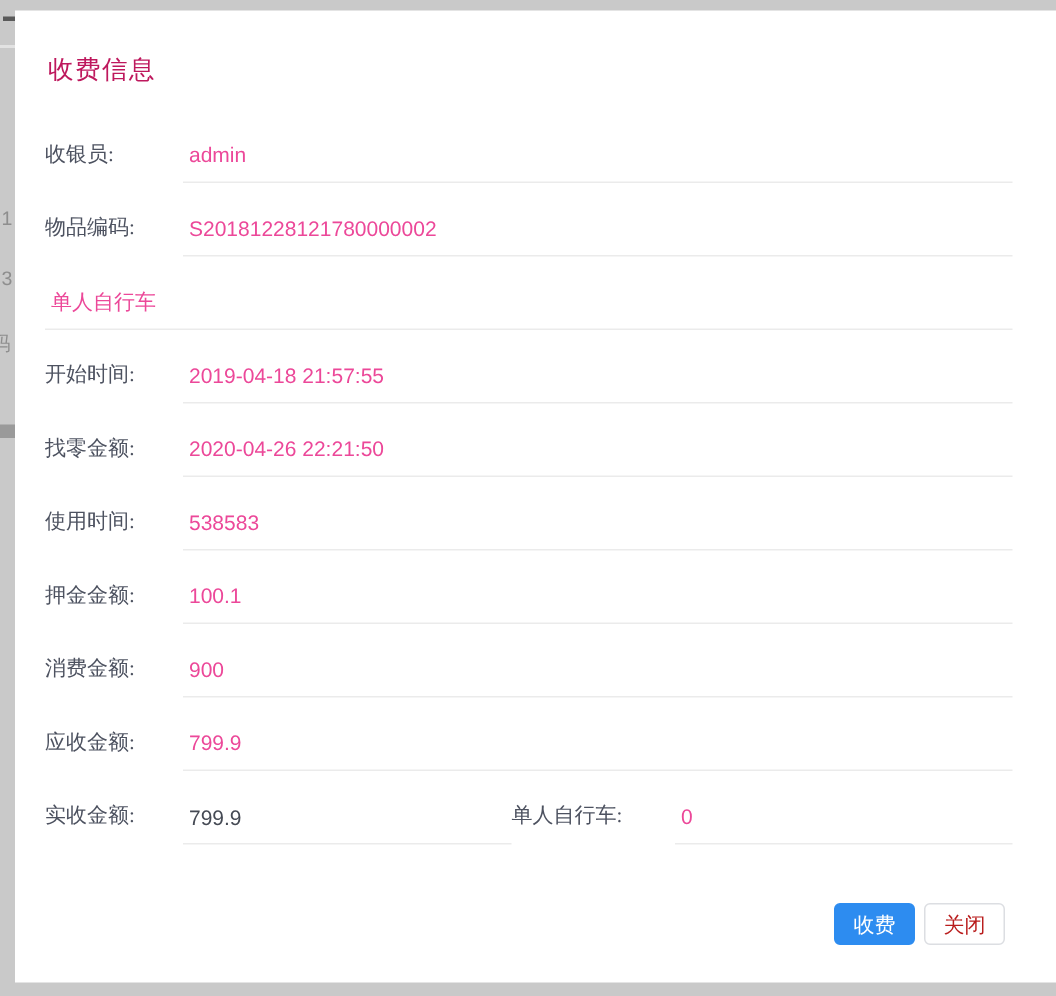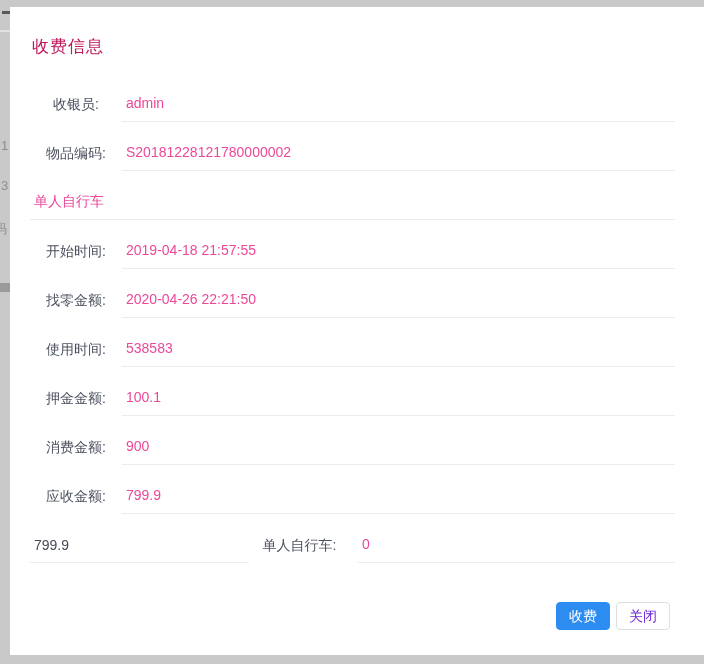--- a/index.html
+++ b/index.html
@@ -30,22 +30,22 @@
     position:absolute; left:22px; top:28px;
     font-size:17px; color:#be185d; letter-spacing:1px;
   }
   
   .form {
     position:absolute; left:20px; top:79px; width:645px;
   }
   .form-row { height:49px; display:flex; align-items:flex-start; }
   .f-label {
     width:92px; height:36px; line-height:36px;
-    text-align:center; font-size:14px; color:#4d5260;
-    white-space:nowrap; flex:none;
+    text-align:left; font-size:14px; color:#4d5260;
+    white-space:nowrap; flex:none;font-family:Liberation Serif, serif;
   }
   .f-input {
     flex:1; height:36px; line-height:35px;
     border-bottom:1px solid #ebebeb;
     padding-left:4px; font-size:14px; color:#ec4899;
     white-space:nowrap; overflow:hidden;
   }
   .f-label.second {
     width:109px; padding-right:8px;
   }
@@ -64,21 +64,21 @@
   }
   .btn {
     height:28px; padding:0 12px; font-size:14px;
     border-radius:4px; cursor:pointer; line-height:26px;
     font-family:"Liberation Sans","DejaVu Sans",sans-serif;
   }
   .btn-primary {
     background:#2d8cf0; color:#ffffff; border:1px solid #14532d;
   }
   .btn-default {
-    background:#ffffff; color:#6d28d9; border:1px solid #dcdee2;
+    background:#ffffff; color:#b91c1c; border:1px solid #dcdee2;
   }
 </style>
 </head>
 <body>
 
 <div class="backdrop-strip">
   <div class="frag-dash"></div>
   <div class="frag-line"></div>
   <span class="frag frag-1">1</span>
   <span class="frag frag-3">3</span>
@@ -130,20 +130,21 @@
     <div class="f-input">900</div>
   </div>
 
   <div class="form-row">
     <div class="f-label">应收金额:</div>
     <div class="f-input">799.9</div>
   </div>
 </div>
 
     <div class="form-row">
+      <div class="f-label">实收金额:</div>
       <input class="paid-input" type="text" value="799.9" style="">
       <div class="f-label second">单人自行车:</div>
       <div class="f-input">0</div>
     </div>
   </div>
 
   <div class="footer">
     <button class="btn btn-primary" style="background: rgb(45, 140, 240); border-color: rgb(45, 140, 240);">收费</button>
     <button class="btn btn-default">关闭</button>
   </div>

